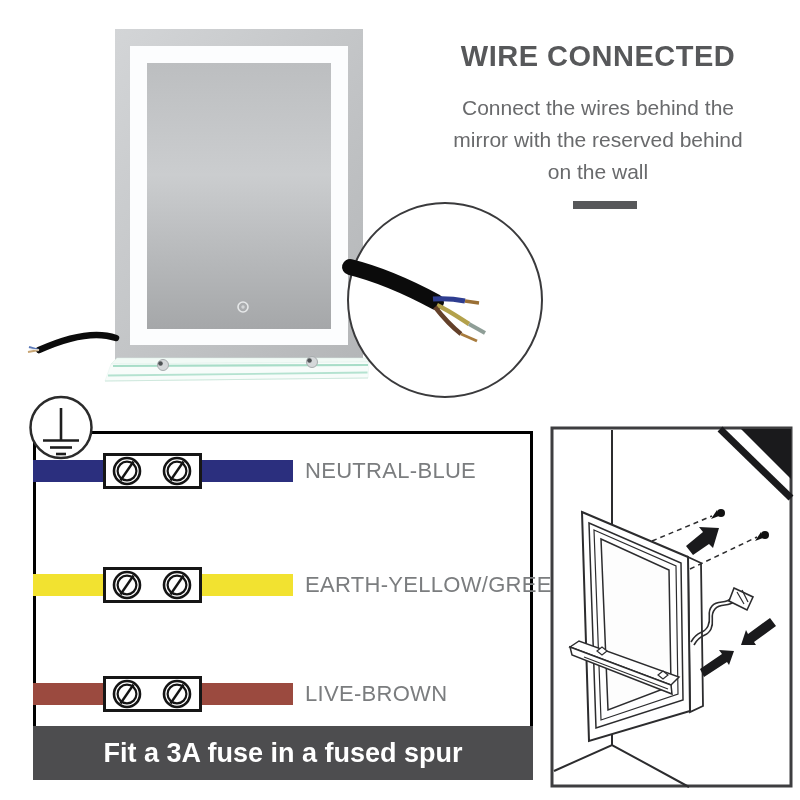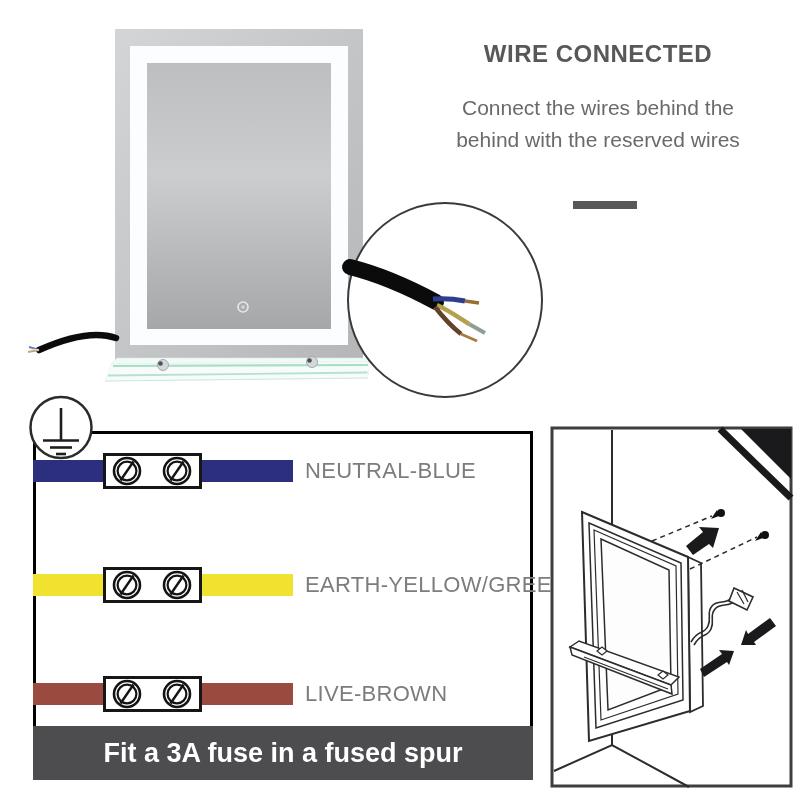--- a/index.html
+++ b/index.html
@@ -3,21 +3,21 @@
 <meta charset="utf-8">
 <style>
   html,body{margin:0;padding:0;}
   body{
     width:800px;height:800px;position:relative;background:#ffffff;
     font-family:"Liberation Sans", sans-serif;overflow:hidden;
   }
   
   .page-title{
     position:absolute;left:420px;top:40px;width:356px;text-align:center;
-    font-size:24px;font-weight:bold;color:#57585a;letter-spacing:.5px;white-space:nowrap;
+    font-size:29px;font-weight:bold;color:#57585a;letter-spacing:.5px;white-space:nowrap;
   }
   .page-subtitle{
     position:absolute;left:404px;top:92px;width:388px;text-align:center;
     font-size:21px;color:#696a6c;line-height:32px;
   }
   .page-subtitle span{display:block;}
   .title-divider{
     position:absolute;left:573px;top:201px;width:64px;height:8px;background:#57585a;
   }
   
@@ -107,21 +107,22 @@
     <g>
       <path d="M 435,307 C 442,316 451,326 461,334" fill="none" stroke="#64412a" stroke-width="4.5"></path>
       <path d="M 461,334 L 477,341" fill="none" stroke="#a87c3e" stroke-width="3"></path>
     </g>
   </g>
 </svg>
 
 <div class="page-title">WIRE CONNECTED</div>
 <div class="page-subtitle">
   <span>Connect the wires behind the</span>
-  <span>behind with the reserved wires</span>
+  <span>mirror with the reserved behind</span>
+  <span>on the wall</span>
 </div>
 <div class="title-divider"></div>
 
 <div class="wiring-panel">
   <div class="fuse-banner" style="background: rgb(77, 77, 79);">Fit a 3A fuse in a fused spur</div>
 </div>
 
 <svg class="ground-svg" width="68" height="68" viewBox="0 0 68 68">
   <circle cx="34" cy="34.5" r="30.5" fill="#ffffff" stroke="#2b2b2b" stroke-width="2.5"></circle>
   <line x1="34" y1="15" x2="34" y2="47.5" stroke="#1e1e1e" stroke-width="2.6"></line>

